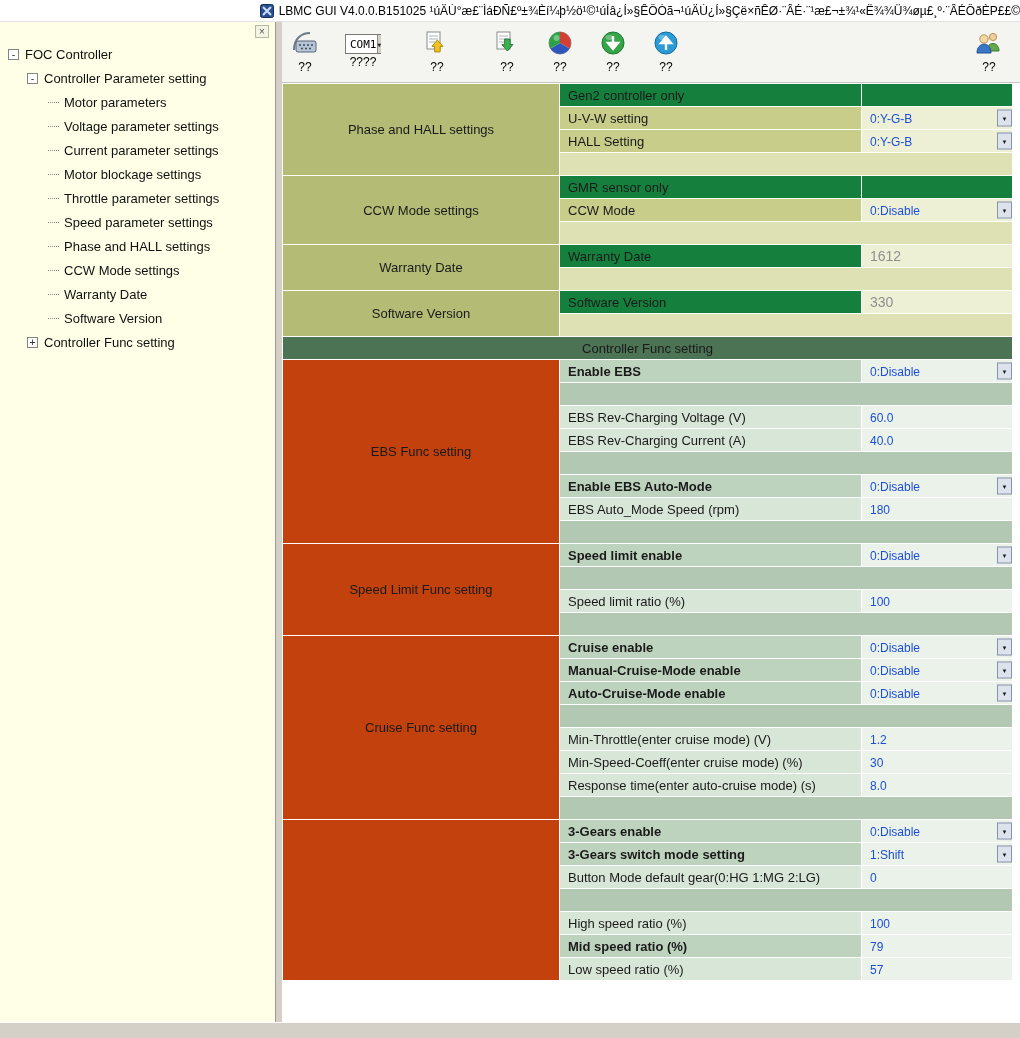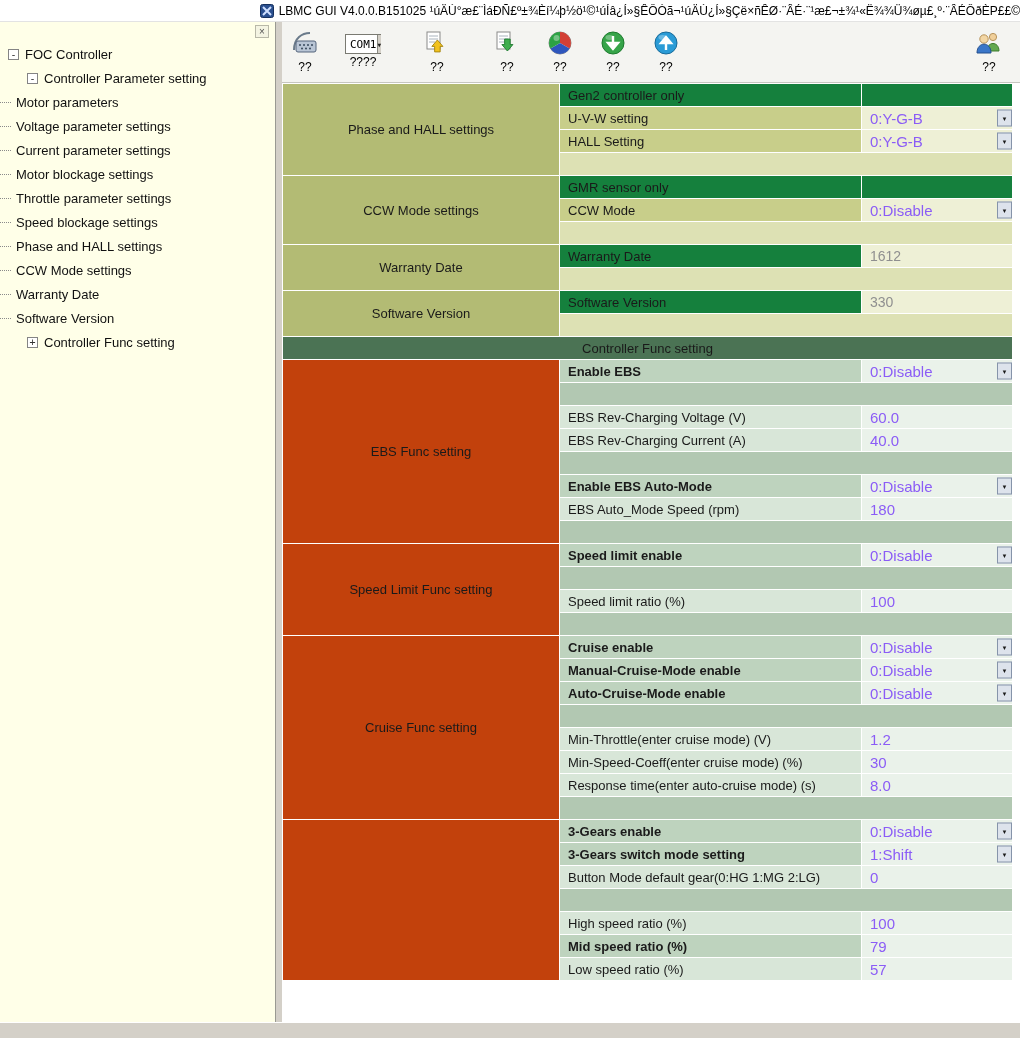--- a/index.html
+++ b/index.html
@@ -28,21 +28,21 @@
   }
   .sidebar-top { height:18px; display:flex; justify-content:flex-end; padding:3px 6px 0 0; flex:none; }
   .close-btn {
     width:14px; height:13px; font-size:10px; line-height:11px; text-align:center;
     border:1px solid #b8b8a8; background:#f4f4e2; color:#555; cursor:default;
   }
   .tree { padding-top:2px; overflow:hidden; }
   .tree-row { height:24px; display:flex; align-items:center; font-size:13px; color:#111; white-space:nowrap; }
   .lvl0 { padding-left:8px; }
   .lvl1 { padding-left:27px; }
-  .lvl2 { }
+  .lvl2 { padding-left:48px; }
   .expbox {
     width:11px; height:11px; flex:none; margin-right:6px;
     border:1px solid #848484; background:#fff;
     font-family:"DejaVu Sans Mono", monospace;
     font-size:10px; line-height:9px; text-align:center; color:#333;
   }
   .twig { width:11px; flex:none; border-top:1px dotted #8a8a8a; margin-right:5px; }
   .tree-label { cursor:default; }
 
   .divider { width:6px; flex:none; background:#d4d0c8; }
@@ -74,21 +74,21 @@
   
   .table-wrap { flex:1; overflow:hidden; background:#ffffff; }
   table.tbl { border-collapse:collapse; table-layout:fixed; width:730px; }
   table.tbl td {
     border:1px solid #ffffff; height:23px; padding:0 8px;
     font-size:13px; color:#1a1a1a; overflow:hidden; white-space:nowrap;
     vertical-align:middle;
   }
   td.group { text-align:center; font-size:14px; color:#222; }
   td.val { position:relative; }
-  .v-edit { color:#8b5cf6; font-size:15px; }
+  .v-edit { color:#1d4ed8; font-size:12px; }
   .v-ro   { color:#8f8f8f; font-size:14px; }
   .dd {
     position:absolute; right:0; top:50%; transform:translateY(-50%);
     width:15px; height:17px; background:#dde3ec; border:1px solid #8694aa;
     display:flex; align-items:center; justify-content:center;
     font-size:6px; color:#1a1a1a;
   }
   td.band { background:#4b7354; color:#ffffff; text-align:center; height:22px; font-size:13px; }
 
   tbody.olive td.group  { background:#b3bb74; }
@@ -151,21 +151,21 @@
           <div class="tree-row lvl2">
             <span class="twig"></span>
             <span class="tree-label">Motor blockage settings</span>
           </div>
           <div class="tree-row lvl2">
             <span class="twig"></span>
             <span class="tree-label">Throttle parameter settings</span>
           </div>
           <div class="tree-row lvl2">
             <span class="twig"></span>
-            <span class="tree-label">Speed blockage settings</span>
+            <span class="tree-label">Speed parameter settings</span>
           </div>
           <div class="tree-row lvl2">
             <span class="twig"></span>
             <span class="tree-label">Phase and HALL settings</span>
           </div>
           <div class="tree-row lvl2">
             <span class="twig"></span>
             <span class="tree-label">CCW Mode settings</span>
           </div>
           <div class="tree-row lvl2">

